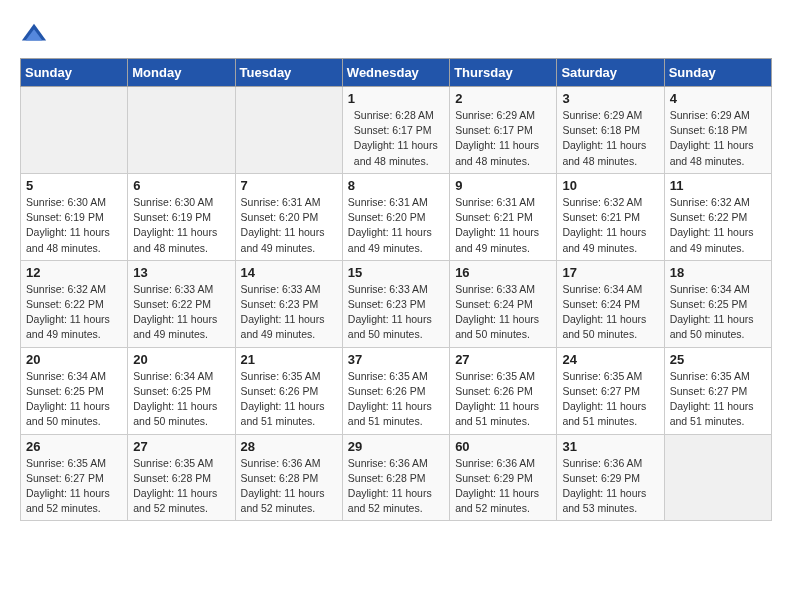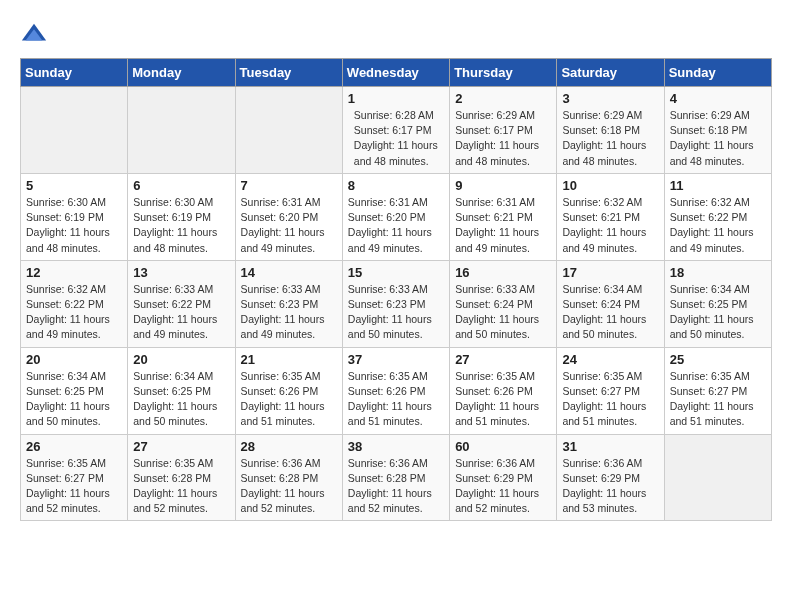--- a/index.html
+++ b/index.html
@@ -325,21 +325,21 @@
 and 52 minutes.</div>
         </td>
         <td>
           <div class="day-num">28</div>
           <div class="day-info" style="white-space: pre-line;">Sunrise: 6:36 AM
 Sunset: 6:28 PM
 Daylight: 11 hours
 and 52 minutes.</div>
         </td>
         <td>
-          <div class="day-num">38</div>
+          <div class="day-num">29</div>
           <div class="day-info" style="white-space: pre-line;">Sunrise: 6:36 AM
 Sunset: 6:28 PM
 Daylight: 11 hours
 and 52 minutes.</div>
         </td>
         <td>
           <div class="day-num">60</div>
           <div class="day-info" style="white-space: pre-line;">Sunrise: 6:36 AM
 Sunset: 6:29 PM
 Daylight: 11 hours

